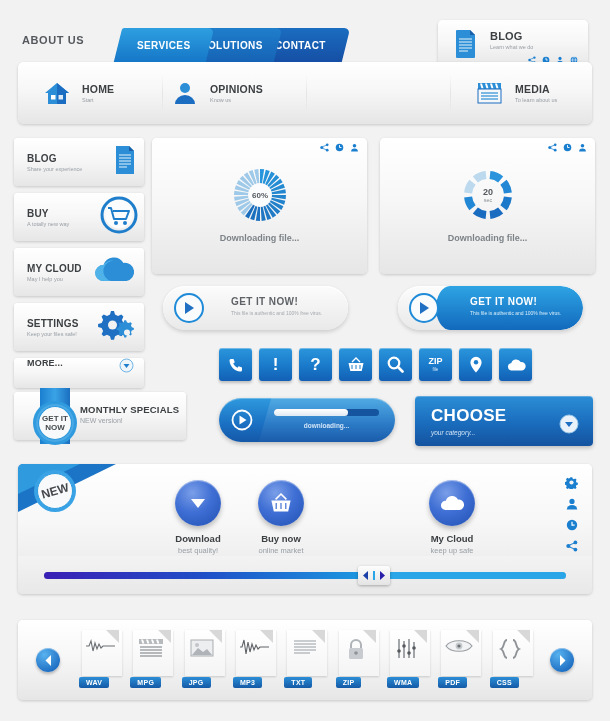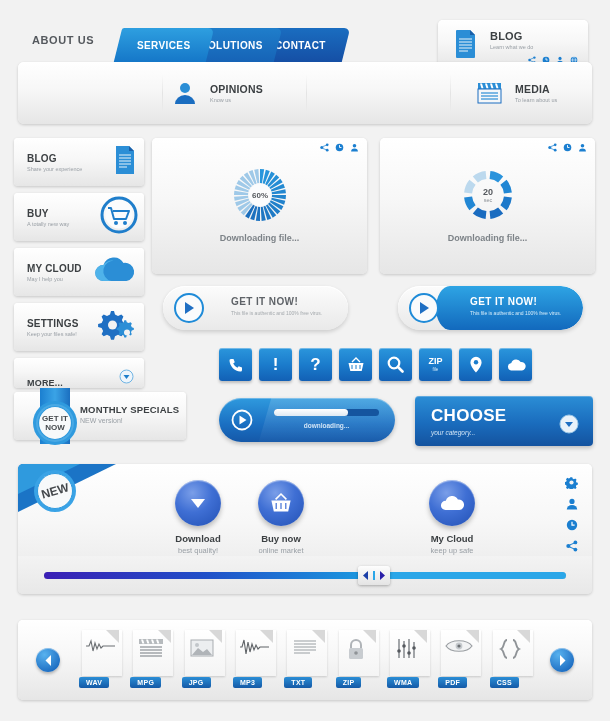--- a/index.html
+++ b/index.html
@@ -23,21 +23,21 @@
   #tabbar { position: absolute; left: 18px; top: 28px; width: 330px; height: 34px; }
   .tab {
     position: absolute; top: 0; height: 34px;
     display: flex; align-items: center; justify-content: center;
     color: #fff; font-size: 10px; font-weight: bold; letter-spacing: 0.4px;
     transform: skewX(-14deg);
     border-radius: 2px 6px 0 0;
   }
   .tab span { transform: skewX(14deg); }
   .tab-about {
-    position: absolute; left: 14px; top: 6px;
+    position: absolute; left: 4px; top: 6px;
     color: #55595e; font-size: 11px; font-weight: bold; letter-spacing: 0.6px;
   }
   .t1 { left: 100px; width: 92px; background: linear-gradient(to bottom,#2e9fe0,#1577c8); z-index: 4; }
   .t2 { left: 168px; width: 92px; background: linear-gradient(to bottom,#1f7ecb,#1663b6); z-index: 3; }
   .t3 { left: 236px; width: 92px; background: linear-gradient(to bottom,#1a6dc0,#154fa5); z-index: 2; }
 
   
   #blogcard { position: absolute; left: 438px; top: 20px; width: 150px; height: 48px; border-radius: 5px 5px 0 0; }
   #blogcard .doc { position: absolute; left: 16px; top: 9px; }
   #blogcard .tx { position: absolute; left: 52px; top: 10px; }
@@ -64,21 +64,21 @@
   
   #sidebar { position: absolute; left: 14px; top: 138px; width: 130px; }
   .sideitem {
     position: relative; height: 48px; margin-bottom: 7px;
     display: flex; align-items: center; padding-left: 13px;
     border-radius: 4px;
   }
   .sideitem .st .ttl { font-size: 10px; }
   .sideitem .st .sub { font-size: 5.5px; margin-top: 2px; }
   .sideitem .sicon { position: absolute; right: 6px; top: 50%; transform: translateY(-50%); }
-  #more { height: 30px; display: flex; align-items: flex-end; padding-left: 13px; border-radius: 4px; }
+  #more { height: 30px; display: flex; align-items: flex-start; padding-left: 13px; border-radius: 4px; }
   #more .ttl { font-size: 9px; }
 
   
   #specials { position: absolute; left: 14px; top: 392px; width: 172px; height: 48px; border-radius: 4px; }
   #specials .ribbon { position: absolute; left: 26px; top: -4px; width: 30px; height: 56px; background: linear-gradient(to right,#1b7fd0,#3aa3e6,#1b6fc0); }
   #specials .badgewrap { position: absolute; left: 18px; top: 8px; }
   #specials .txt { position: absolute; left: 66px; top: 12px; }
   #specials .ttl { font-size: 9.5px; }
   #specials .sub { font-size: 7px; margin-top: 2px; }
 
@@ -269,20 +269,32 @@
         <line x1="0.8" y1="5" x2="9.2" y2="5" stroke="#fff" stroke-width="0.7"></line>
       </svg>
   </div>
 </div>
 
 <div id="mainnav" class="panel-bg">
   <div class="navsep" style="left:144px"></div>
   <div class="navsep" style="left:288px"></div>
   <div class="navsep" style="left:432px"></div>
 
+  <div class="navitem" style="left:8px">
+    <svg width="26" height="24" viewBox="0 0 26 24">
+      <path d="M13 2 L25 12 h-3 v11 H4 V12 H1 z" fill="#2b8ed6"></path>
+      <path d="M13 2 L25 12 h-3 v11 h-9 z" fill="#1a6dc0"></path>
+      <rect x="7" y="14" width="4.5" height="4.5" fill="#fff"></rect>
+        <rect x="14.5" y="14" width="4.5" height="4.5" fill="#dceaf7"></rect>
+    </svg>
+    <div class="nt">
+      <div class="ttl">HOME</div>
+      <div class="sub">Start</div>
+    </div>
+  </div>
 
   <div class="navitem" style="left:136px">
     <svg width="26" height="24" viewBox="0 0 26 24">
       <circle cx="13" cy="7" r="5" fill="#2b8ed6"></circle>
       <path d="M3 23 a10 9 0 0 1 20 0z" fill="#1a6dc0"></path>
     </svg>
     <div class="nt">
       <div class="ttl">OPINIONS</div>
       <div class="sub">Know us</div>
     </div>

